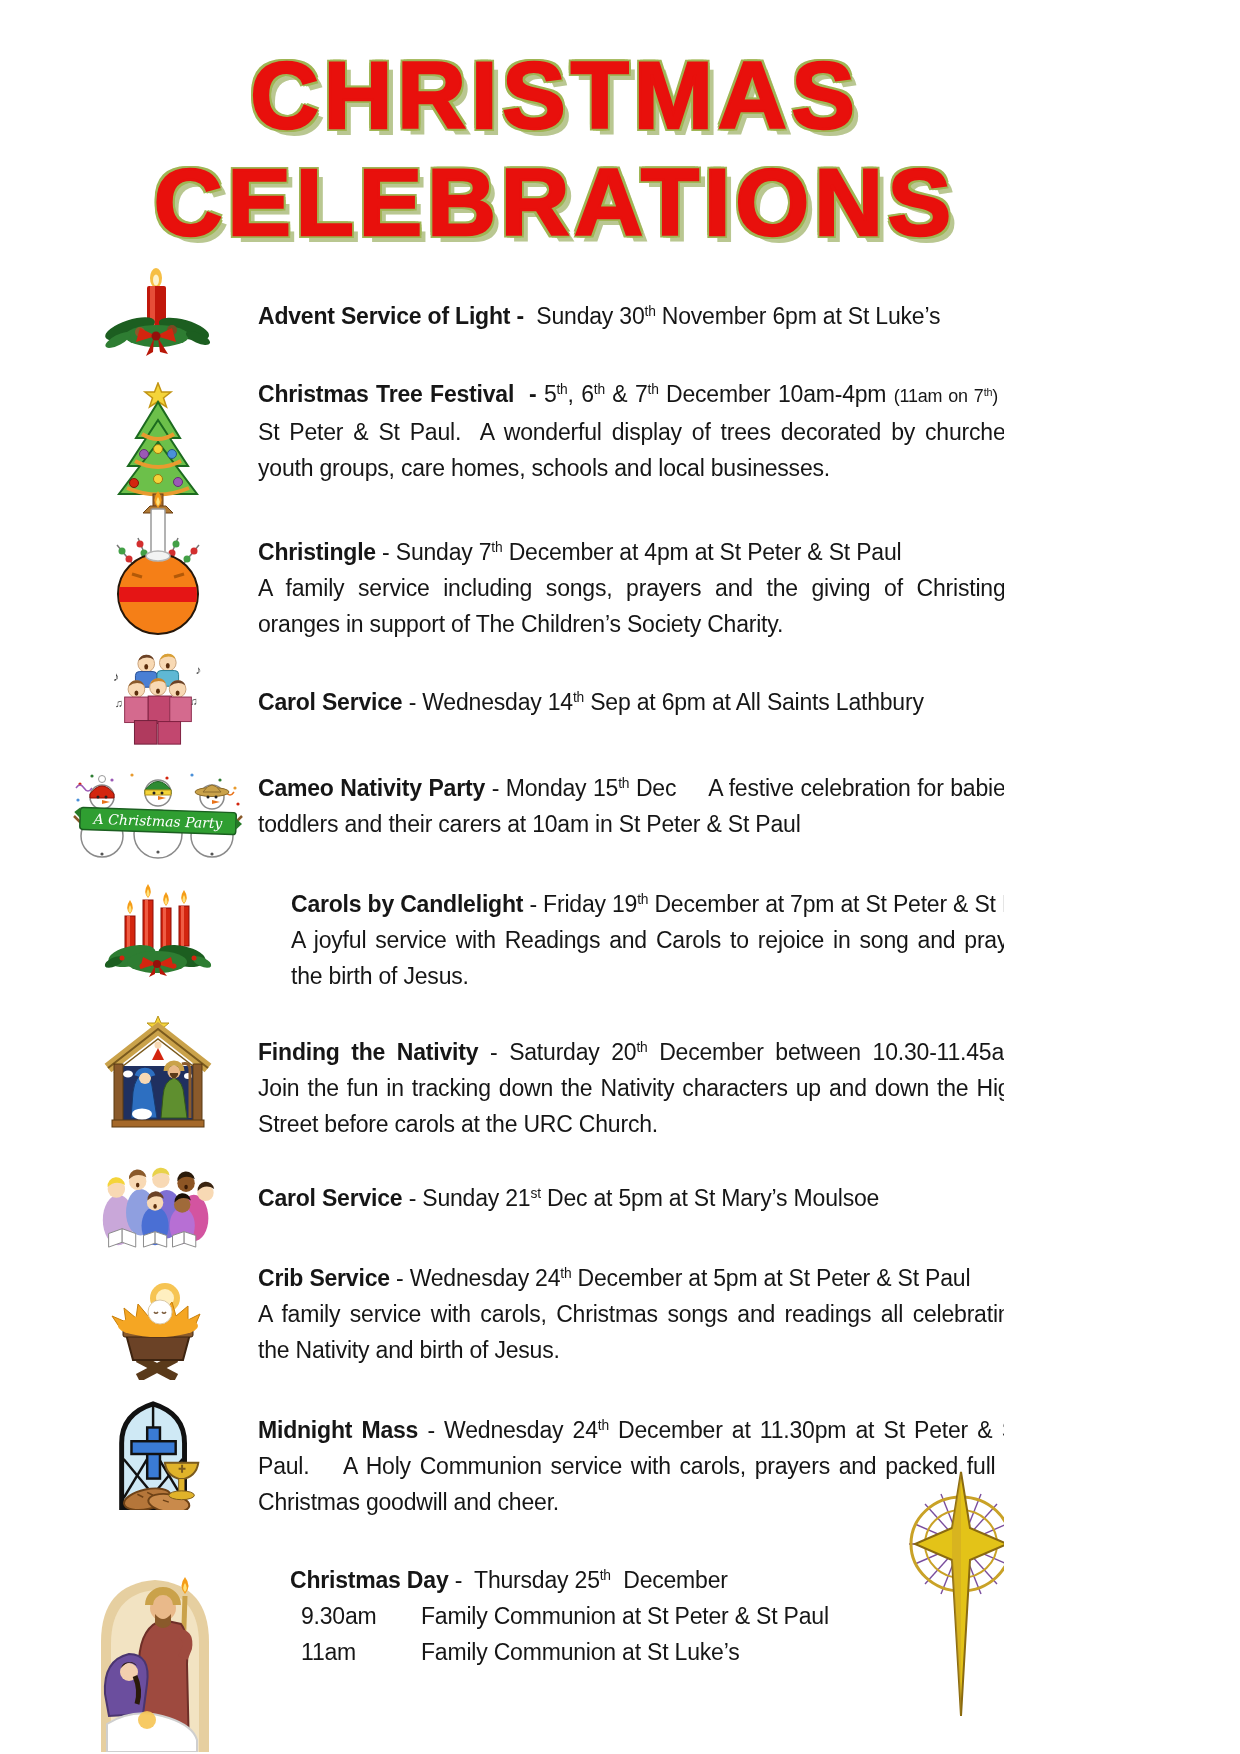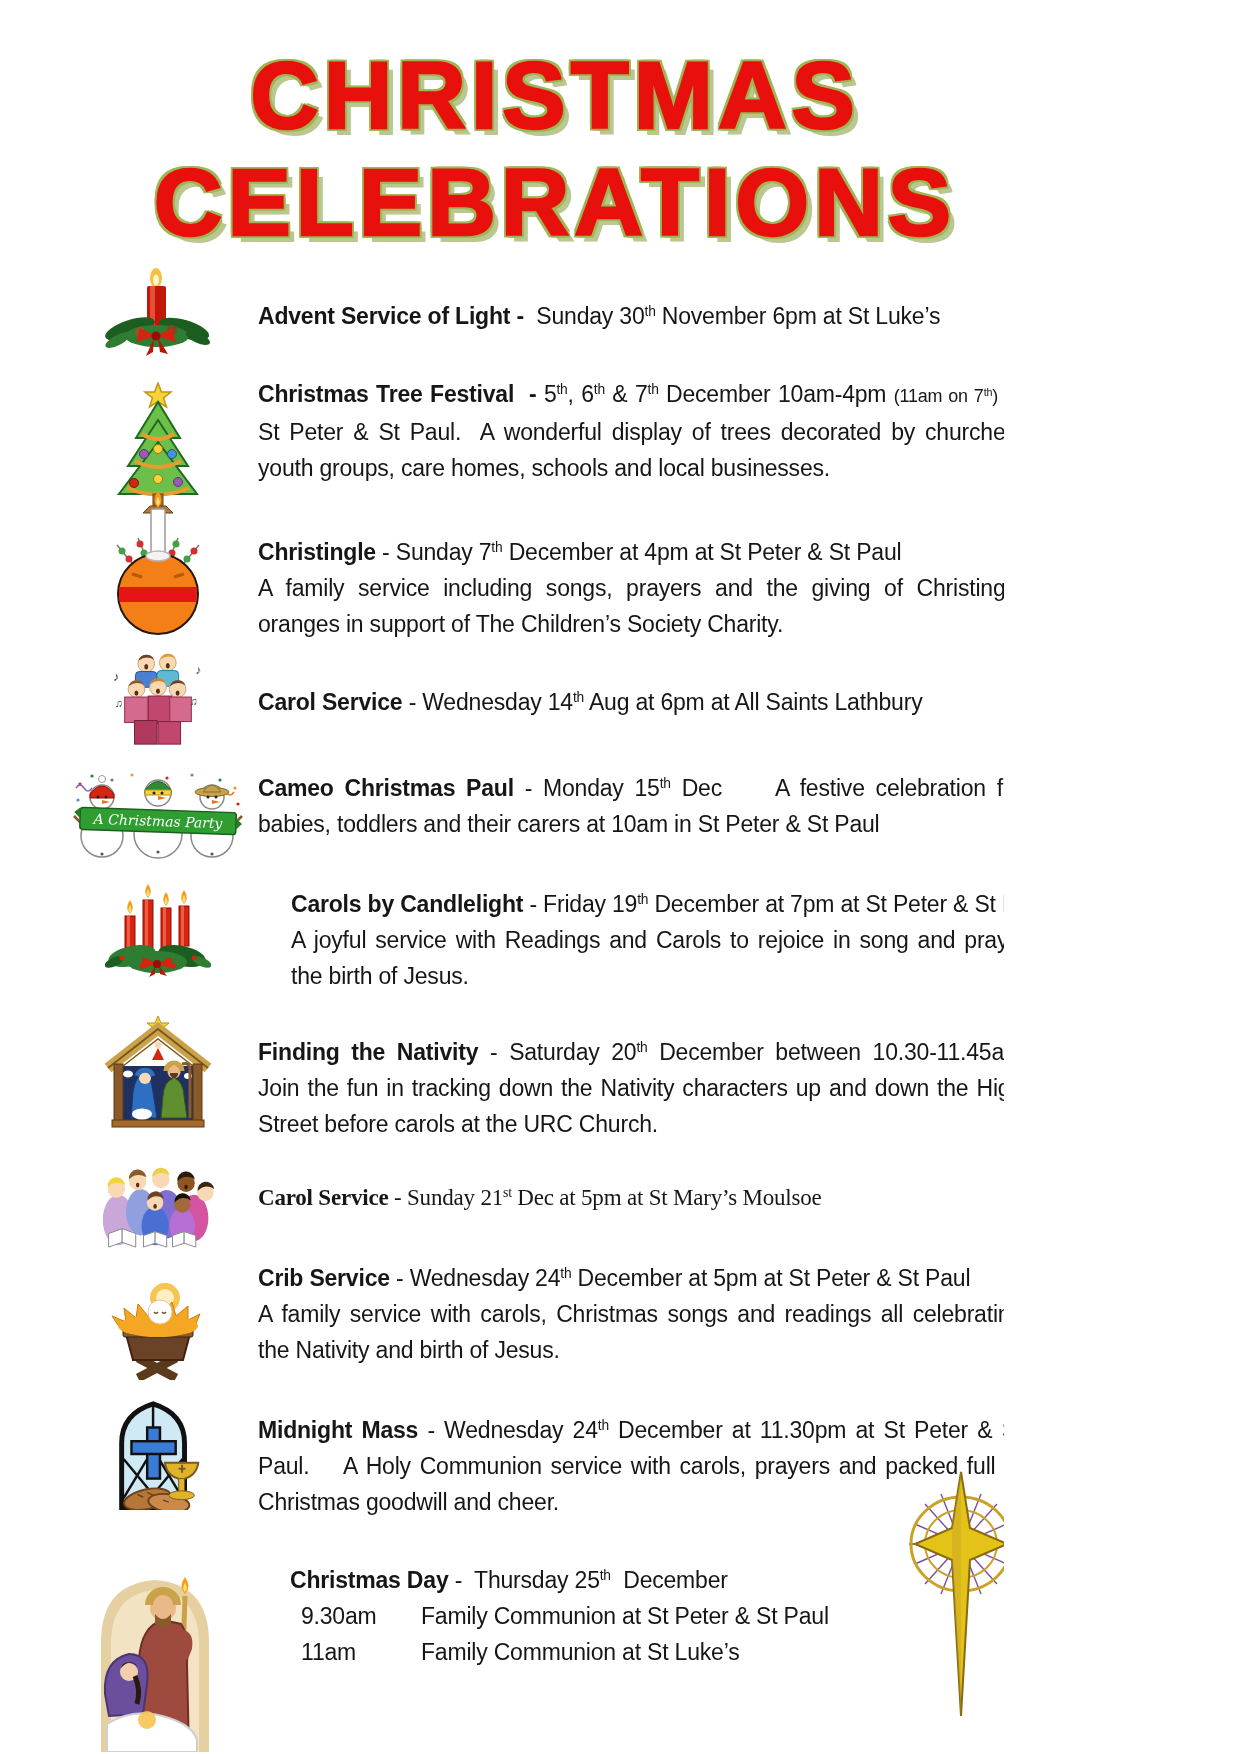--- a/index.html
+++ b/index.html
@@ -144,21 +144,21 @@
             <ellipse cx="50" cy="44" rx="2" ry="2.6" fill="#5a2d0c"></ellipse>
             <ellipse cx="70" cy="46" rx="2" ry="2.6" fill="#5a2d0c"></ellipse>
 <rect x="16" y="50" width="24" height="26" fill="#d46a8e" stroke="#8e2f4f"></rect>
             <rect x="40" y="49" width="24" height="28" fill="#c2476f" stroke="#7e1f3f"></rect>
 <rect x="62" y="50" width="22" height="25" fill="#d46a8e" stroke="#8e2f4f"></rect>
             <rect x="26" y="74" width="23" height="24" fill="#b03a5e" stroke="#701f3a"></rect>
 <rect x="50" y="75" width="23" height="23" fill="#c2476f" stroke="#7e1f3f"></rect>
           </svg>
         </div>
         <div class="text-cell">
-          <div class="para"><span class="b">Carol Service</span><span> - Wednesday 14</span><sup>th</sup><span> Aug at 6pm at All Saints Lathbury</span></div>
+          <div class="para"><span class="b">Carol Service</span><span> - Wednesday 14</span><sup>th</sup><span> Sep at 6pm at All Saints Lathbury</span></div>
         </div>
       </div>
       <div class="event-row" style="top: 770px;">
         <div class="icon-cell">
           <svg viewBox="0 0 172 92" width="172" height="92" style="margin-top: 0px;">
 <circle cx="8" cy="14" r="1.6" fill="#d3250f"></circle>
             <circle cx="20" cy="6" r="1.6" fill="#2e7d32"></circle>
             <circle cx="40" cy="10" r="1.6" fill="#9b59b6"></circle>
 <circle cx="60" cy="5" r="1.6" fill="#e89b2f"></circle>
             <circle cx="95" cy="8" r="1.6" fill="#d3250f"></circle>
@@ -197,21 +197,21 @@
 <path d="M8 40 l-6 5 l6 6 z" fill="#257a27"></path>
               <path d="M164 46 l6 5 l-6 6 z" fill="#257a27"></path>
 <text x="86" y="56" text-anchor="middle" font-size="14" fill="#ffffff" font-style="italic" font-family="'DejaVu Serif',serif">A Christmas Party</text>
             </g>
 <circle cx="30" cy="84" r="1.6" fill="#555"></circle>
             <circle cx="86" cy="82" r="1.6" fill="#555"></circle>
             <circle cx="140" cy="84" r="1.6" fill="#555"></circle>
           </svg>
         </div>
         <div class="text-cell">
-          <div class="para justify"><span class="b">Cameo Christmas Paul</span><span> - Monday 15</span><sup>th</sup><span> Dec     A festive celebration for babies, toddlers and their carers at 10am in St Peter &amp; St Paul</span></div>
+          <div class="para justify"><span class="b">Cameo Nativity Party</span><span> - Monday 15</span><sup>th</sup><span> Dec     A festive celebration for babies, toddlers and their carers at 10am in St Peter &amp; St Paul</span></div>
         </div>
       </div>
       <div class="event-row" style="top: 886px; gap: 33px;">
         <div class="icon-cell">
           <svg viewBox="0 0 112 102" width="112" height="102" style="margin-top: -10px;">
 <path d="M28 24 q5.5 8 0 14 q-5.5 -6 0 -14" fill="#f59d18"></path>
             <path d="M28 29 q3 5 0 8 q-3 -3 0 -8" fill="#ffe27a"></path>
 <path d="M46 8 q5.5 8 0 14 q-5.5 -6 0 -14" fill="#f59d18"></path>
             <path d="M46 13 q3 5 0 8 q-3 -3 0 -8" fill="#ffe27a"></path>
 <path d="M64 16 q5.5 8 0 14 q-5.5 -6 0 -14" fill="#f59d18"></path>
@@ -272,21 +272,21 @@
 <path d="M45 58 q-10 4 -12 20 l-2 26 l26 0 l-4 -26 q-2 -16 -8 -20 z" fill="#2d6fc1" stroke="#173a6e"></path>
 <circle cx="45" cy="64" r="6" fill="#f8d9b4"></circle>
             <path d="M37 62 a8.5 8.5 0 0 1 16 0" stroke="#2d6fc1" stroke-width="5" fill="none"></path>
 <ellipse cx="42" cy="100" rx="10" ry="5.5" fill="#fff"></ellipse>
           </svg>
         </div>
         <div class="text-cell">
           <div class="para justify"><span class="b">Finding the Nativity</span><span> - Saturday 20</span><sup>th</sup><span> December between 10.30-11.45am Join the fun in tracking down the Nativity characters up and down the High Street before carols at the URC Church.</span></div>
         </div>
       </div>
-      <div class="event-row" style="top: 1180px; font-family: Liberation Serif, serif;">
+      <div class="event-row" style="top: 1180px;">
         <div class="icon-cell">
           <svg viewBox="0 0 126 95" width="126" height="92" style="margin-top: -22px;">
 <ellipse cx="22" cy="64" rx="16" ry="26" fill="#c9a7d9"></ellipse>
             <ellipse cx="45" cy="56" rx="15" ry="24" fill="#8f9fe0"></ellipse>
 <ellipse cx="72" cy="58" rx="16" ry="25" fill="#7f6fd4"></ellipse>
             <ellipse cx="100" cy="62" rx="15" ry="24" fill="#d354a0"></ellipse>
 <ellipse cx="60" cy="70" rx="14" ry="20" fill="#4a6fd4"></ellipse>
             <ellipse cx="88" cy="70" rx="13" ry="19" fill="#b76fd4"></ellipse>
 <circle cx="20" cy="32" r="9" fill="#f8d9b4"></circle>
             <path d="M11 30 a9 9 0 0 1 18 -2 q-10 -6 -18 2" fill="#f4d43a"></path>

